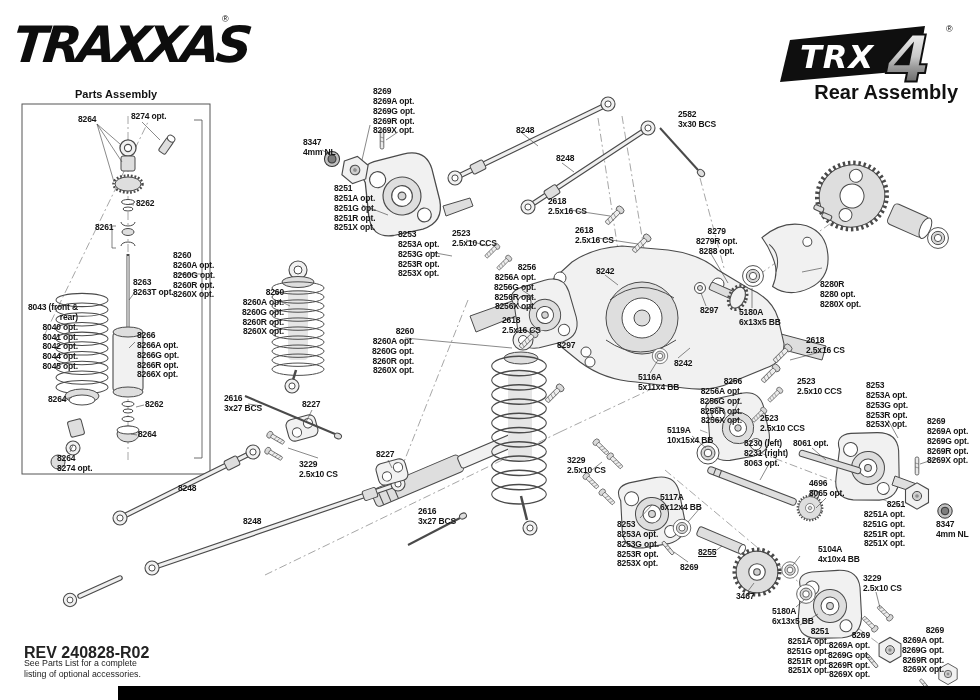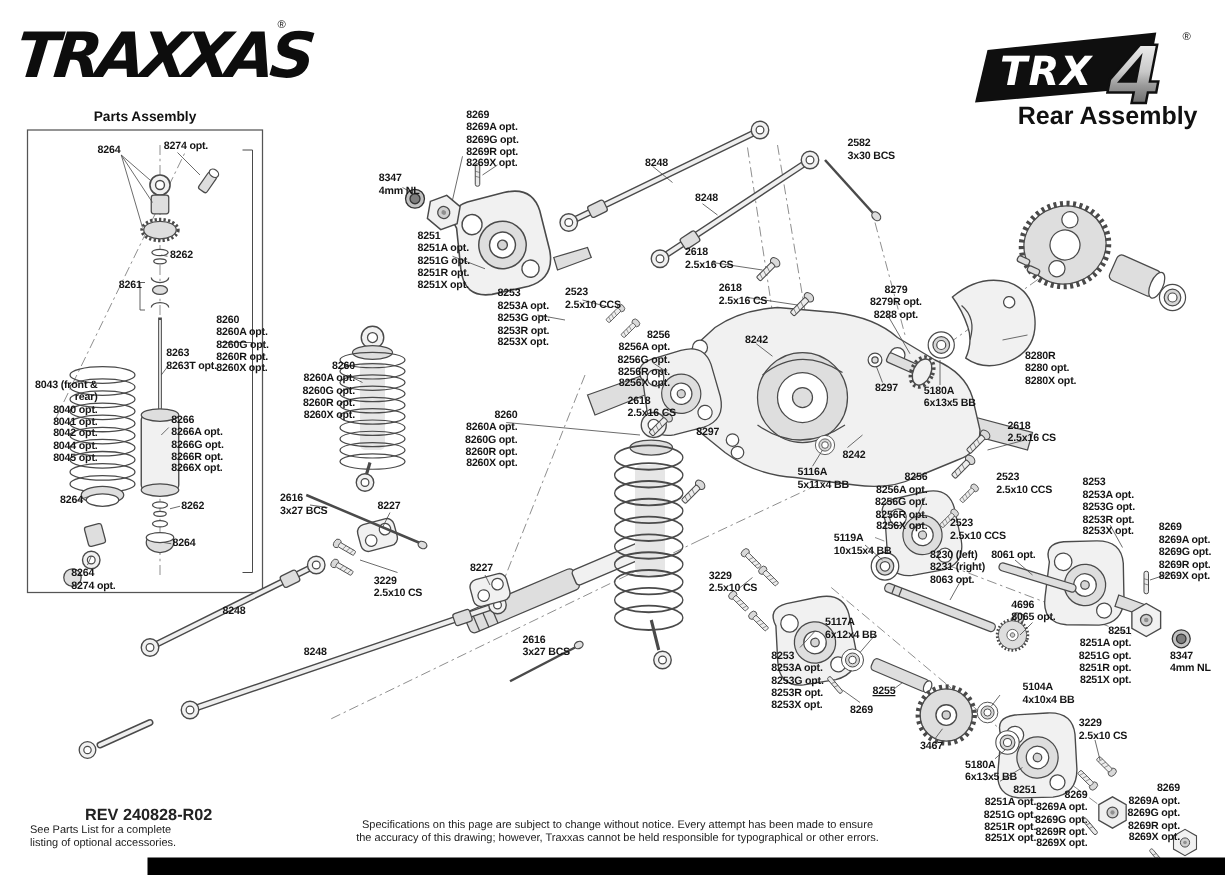--- a/index.html
+++ b/index.html
@@ -13,21 +13,21 @@
   .dash{stroke:#8f8f8f;stroke-width:.8;fill:none;stroke-dasharray:8 3 2 3;}
   .ldr{stroke:#4a4a4a;stroke-width:.65;}
   .rod-o{stroke:#4a4a4a;stroke-width:5.5;stroke-linecap:round;}
   .rod-i{stroke:#efefef;stroke-width:3.2;stroke-linecap:round;}
   .callout{position:absolute;font-size:8.5px;line-height:1.16;font-weight:700;color:#151515;
            white-space:pre-line;letter-spacing:-0.15px;}
   .align-right{text-align:right;}
   .align-center{text-align:center;}
   #inset-title{position:absolute;left:22px;top:88px;width:188px;text-align:center;
                font-size:11px;font-weight:700;color:#111;}
-  .footer-rev{position:absolute;left:24px;top:644px;font-size:13px;font-weight:700;color:#222;margin-left:44px;}
+  .footer-rev{position:absolute;left:24px;top:644px;font-size:16px;font-weight:700;color:#222;}
   .footer-note{position:absolute;left:24px;top:658px;font-size:8.8px;color:#222;
                white-space:pre-line;line-height:1.3;}
   .footer-disclaimer{position:absolute;left:248px;top:654px;width:492px;text-align:center;
                font-size:8.8px;color:#222;white-space:pre-line;line-height:1.3;}
   .footer-bar{position:absolute;left:118px;top:686px;width:862px;height:14px;background:#000;}
 </style>
 </head>
 <body>
 
 <div id="stage">
@@ -583,17 +583,15 @@
 8251G opt.
 8251R opt.
 8251X opt.</div>
       <div class="callout" style="left: 936px; top: 520px;">8347
 4mm NL</div>
     </div>
 
 <div class="footer-rev">REV 240828-R02</div>
 <div class="footer-note">See Parts List for a complete
 listing of optional accessories.</div>
-<div class="footer-disclaimer">Specifications on this page are subject to change without notice.  Every attempt has been made to ensure
-the accuracy of this drawing; however, Traxxas cannot be held responsible for typographical or other errors.</div>
 <div class="footer-bar"></div>
 
 </div>
 
 </body></html>

